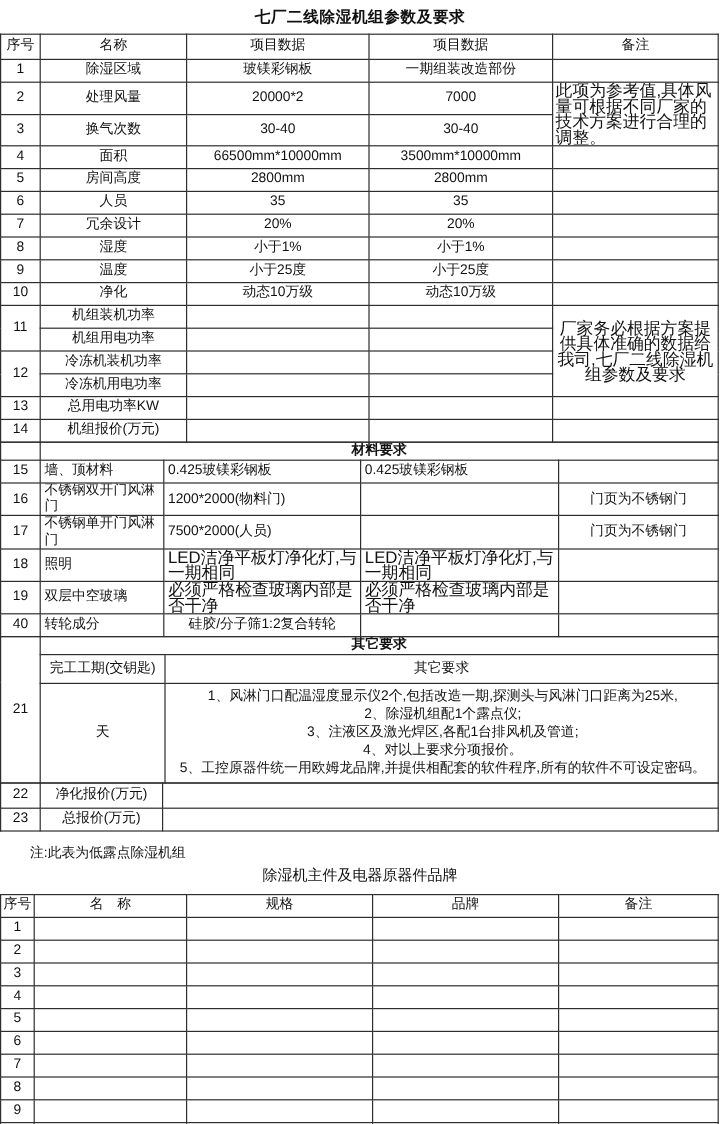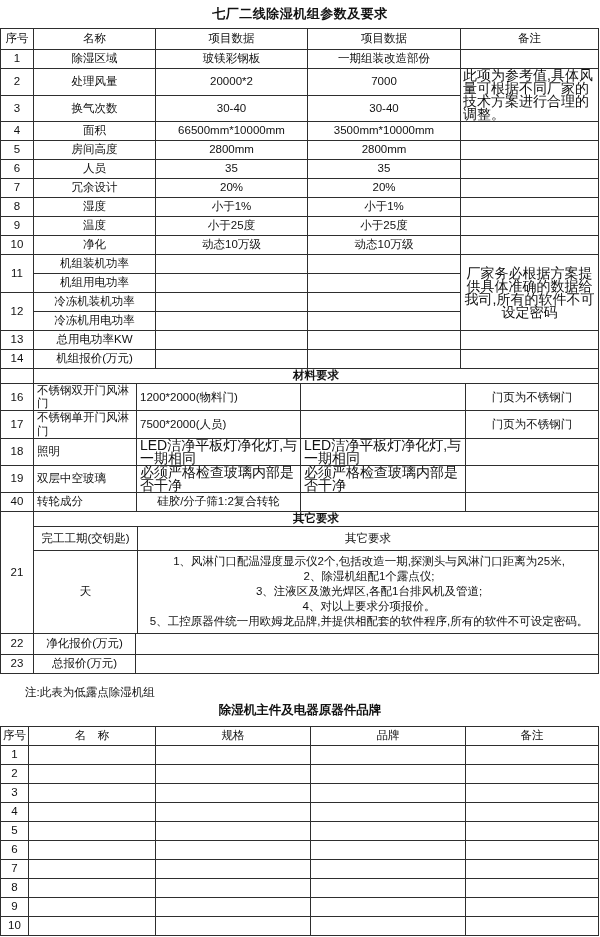--- a/index.html
+++ b/index.html
@@ -17,21 +17,21 @@
   tr.h25 td{height:23px;}
   tr.h84 td{height:82px;}
   .tl{text-align:left;padding-left:3px;}
   .small{font-size:14px;line-height:13px;}
   .bold{font-weight:bold;}
   .remark-left{text-align:left;padding-left:2px;padding-right:1px;}
   .list-cell{text-align:center;padding-left:4px;vertical-align:middle;}
   .list-cell div{line-height:15px;font-size:11.5px;}
   .note-line{margin:12px 0 0 25px;font-size:11.5px;height:13px;line-height:13px;}
   .sub-title{margin-top:5px;height:14px;display:flex;align-items:center;justify-content:center;
-    font-size:12.5px;font-weight:bold;}
+    font-size:12.5px;font-weight:normal;}
   .t2{margin-top:8px;}
   .t2 td{height:18px;}
 </style>
 </head>
 <body>
 
 <div class="doc-title">七厂二线除湿机组参数及要求</div>
 
 <table>
   <colgroup>
@@ -116,21 +116,21 @@
     <td>净化</td>
     <td>动态10万级</td>
     <td>动态10万级</td>
     <td></td>
   </tr>
   <tr class="h20">
     <td rowspan="2">11</td>
     <td>机组装机功率</td>
     <td></td>
     <td></td>
-    <td rowspan="4" class="small">厂家务必根据方案提供具体准确的数据给我司,所有的软件不可设定密码</td>
+    <td rowspan="4" class="small">厂家务必根据方案提供具体准确的数据给我司,七厂二线除湿机组参数及要求</td>
   </tr>
   <tr class="h20">
     <td>机组用电功率</td>
     <td></td>
     <td></td>
   </tr>
   <tr class="h20">
     <td rowspan="2">12</td>
     <td>冷冻机装机功率</td>
     <td></td>
@@ -163,20 +163,27 @@
       <col style="width:33px">
       <col style="width:103px">
       <col style="width:164px">
       <col style="width:165px">
       <col style="width:133px">
     </colgroup>
   <tbody>
       <tr class="h16">
     <td></td>
     <td colspan="4" class="bold">材料要求</td>
+  </tr>
+  <tr class="h20">
+    <td>15</td>
+    <td class="tl">墙、顶材料</td>
+    <td class="tl">0.425玻镁彩钢板</td>
+    <td class="tl">0.425玻镁彩钢板</td>
+    <td></td>
   </tr>
   <tr class="h20">
     <td>16</td>
     <td class="tl">不锈钢双开门风淋门</td>
     <td class="tl">1200*2000(物料门)</td>
     <td></td>
     <td>门页为不锈钢门</td>
   </tr>
   <tr class="h20">
     <td>17</td>

